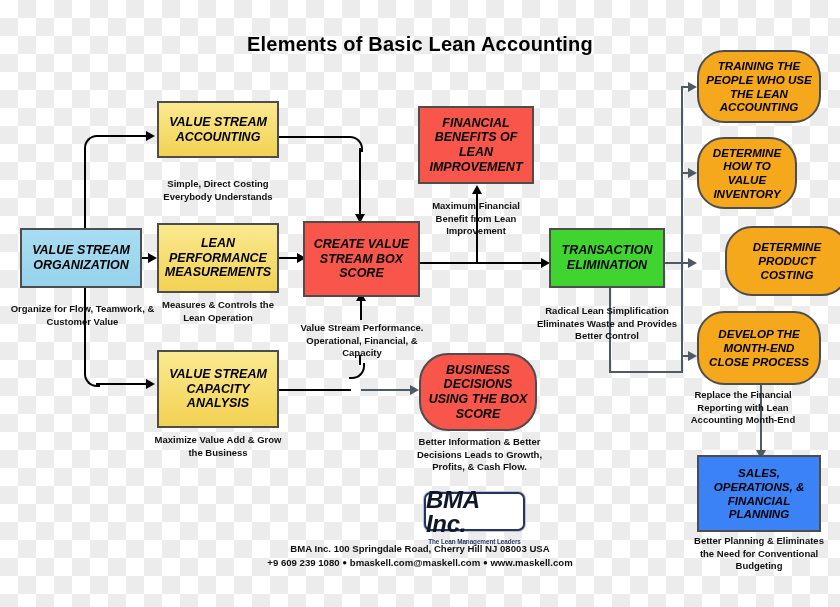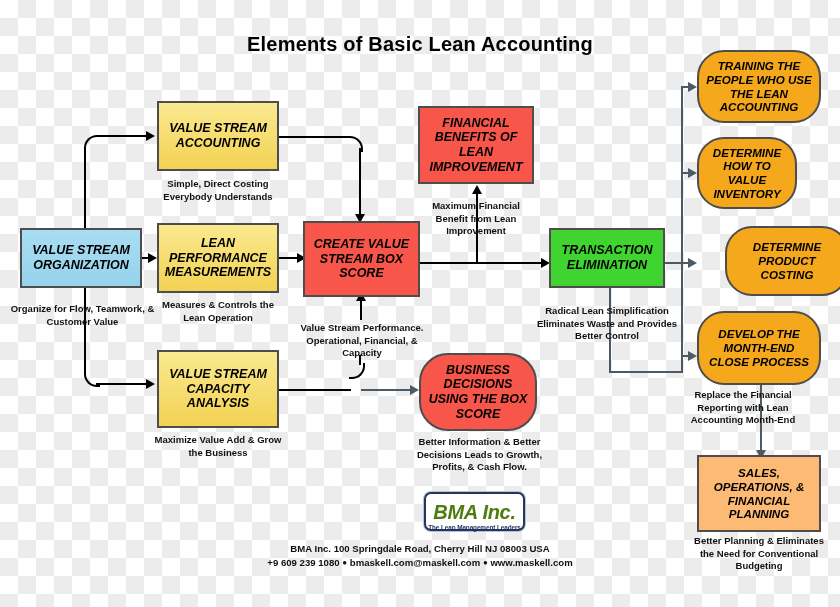--- a/index.html
+++ b/index.html
@@ -43,21 +43,21 @@
     padding:2px 4px;
     z-index:5;
   }
   .node span{display:block;width:100%;}
 
   .blue   {background:linear-gradient(180deg,#a8ddf2 0%,#96d3ec 100%);}
   .yellow {background:linear-gradient(180deg,#fae98f 0%,#f3d253 100%);}
   .red    {background:#f9564b;}
   .green  {background:#3fd42f;}
   .orange {background:#f5a81c;border-radius:27px;}
-  .white  {background:#fdba74;}
+  .white  {background:#3b82f6;}
 
   
   .cap{
     position:absolute;
     text-align:center;
     font-size:9.5px;font-weight:bold;color:#111;
     line-height:1.32;
     z-index:6;
   }
 
@@ -86,21 +86,21 @@
     position:absolute;left:424px;top:492px;width:101px;height:39px;
     box-sizing:border-box;
     background:#ffffff;
     border:2px solid #26355e;
     border-radius:7px;
     box-shadow:0 0 0 1px #b9c2d4;
     z-index:7;
     display:flex;flex-direction:column;align-items:center;justify-content:center;
   }
   #logo .lg1{
-    font-size:20px;font-weight:bold;font-style:italic;color:#4d7c0f;
+    font-size:24px;font-weight:bold;font-style:italic;color:#0f172a;
     line-height:1;letter-spacing:-.3px;margin-top:10px;
   }
   #logo .lgrule{width:84%;height:1px;background:#1c2f5e;margin:2px 0 1px;}
   #logo .lg2{font-size:6.4px;font-weight:bold;color:#1c2f5e;line-height:1;letter-spacing:-.1px;}
 
   #footer{
     position:absolute;left:0;top:542px;width:840px;text-align:center;
     font-size:9.6px;font-weight:bold;color:#111;line-height:1.45;z-index:7;
   }
   #footer .dot{font-size:8px;vertical-align:1px;}
@@ -169,21 +169,21 @@
   <div class="ln lnh gray" style="left:681px;top:355px;width:14px;"></div>
   <div class="ahr g" style="left:688px;top:351px;"></div>
 
   <div class="ln lnv gray" style="left:760px;top:385px;height:69px;"></div>
   <div class="ahd g" style="left:756px;top:450px;"></div>
 
   <div class="node blue" style="left:20px;top:228px;width:122px;height:60px;font-size:12.5px;">
     <span>VALUE STREAM ORGANIZATION</span>
   </div>
 
-  <div class="node yellow" style="left:157px;top:101px;width:122px;height:70px;font-size:12.5px;">
+  <div class="node yellow" style="left:157px;top:101px;width:122px;height:57px;font-size:12.5px;">
     <span>VALUE STREAM ACCOUNTING</span>
   </div>
 
   <div class="node yellow" style="left:157px;top:223px;width:122px;height:70px;font-size:12.5px;">
     <span>LEAN PERFORMANCE MEASUREMENTS</span>
   </div>
 
   <div class="node yellow" style="left:157px;top:350px;width:122px;height:78px;font-size:12.5px;">
     <span>VALUE STREAM CAPACITY ANALYSIS</span>
   </div>

